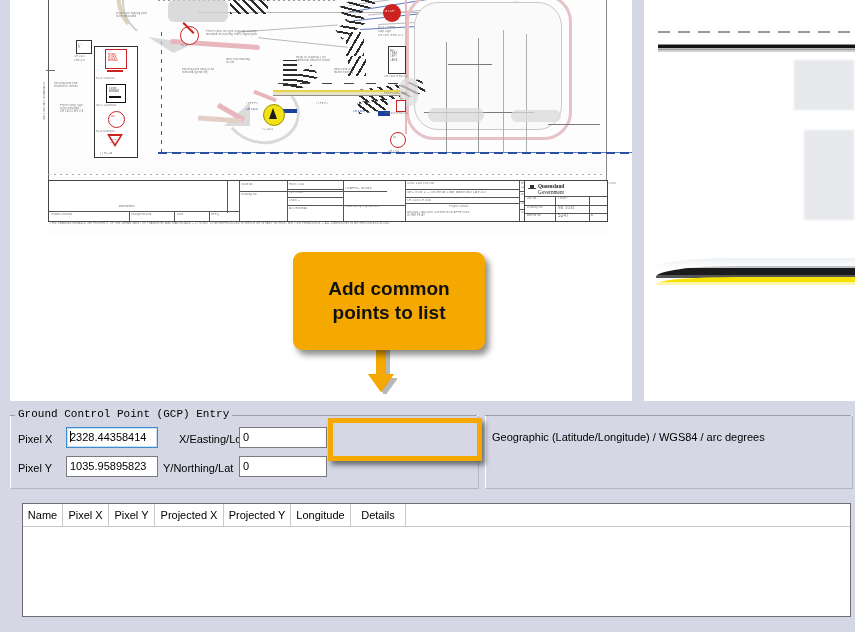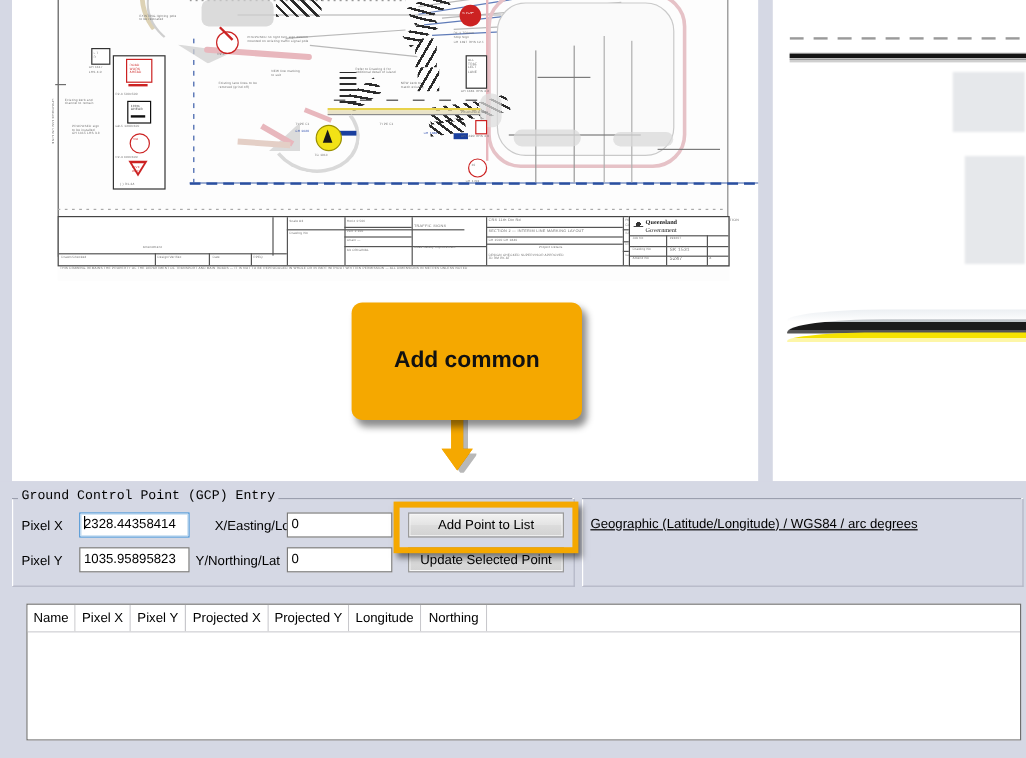--- a/index.html
+++ b/index.html
@@ -644,20 +644,21 @@
 
     <svg id="callout-arrow" viewBox="0 0 32 50">
       <path d="M11,0 L21,0 L21,30 L29,30 L16,48 L3,30 L11,30 Z" fill="#f5a800" stroke="none"></path>
       <path d="M13,2 L23,2 L23,32 L31,32 L18,50 L5,32 L13,32 Z" fill="rgba(0,0,0,0.28)" style="mix-blend-mode:multiply" transform="translate(2,2)"></path>
       <path d="M11,0 L21,0 L21,30 L29,30 L16,48 L3,30 L11,30 Z" fill="#f5a800" stroke="none"></path>
     </svg>
 
     <div id="callout">
       <div id="callout-text">
         <span>Add common</span>
+        <span>points to list</span>
       </div>
     </div>
   </div>
 
   <div id="form-area">
 
     <div class="groupbox" style="left:10px; top:14px; width:467px; height:72px;"></div>
     <div class="gb-top" style="left:10px; top:14px; width:467px;"></div>
     <div class="gb-label" style="left:15px; top:7px;font-family:Liberation Mono, monospace;">Ground Control Point (GCP) Entry</div>
 
@@ -666,39 +667,37 @@
 
     <div class="field-label" style="left:18px; top:61px;">Pixel Y</div>
     <div class="textbox" style="left:66px; top:55px; width:92px; height:21px;">1035.95895823</div>
 
     <div class="field-label" style="left:179px; top:32px;">X/Easting/Lon</div>
     <div class="textbox" style="left:239px; top:26px; width:88px; height:21px;">0</div>
 
     <div class="field-label" style="left:163px; top:61px;">Y/Northing/Lat</div>
     <div class="textbox" style="left:239px; top:55px; width:88px; height:21px;">0</div>
 
-    <div class="btn" style="left:340px; top:26px; width:130px; height:21px;">Add Point to List</div>
-    <div class="btn" style="left:340px; top:55px; width:130px; height:21px;">Update Selected Point</div>
 
     <div class="groupbox" style="left:485px; top:14px; width:366px; height:72px;"></div>
     <div class="gb-top" style="left:485px; top:14px; width:366px;"></div>
 
-    <div class="static-text" style="left:492px; top:30px;text-decoration:underline;">Geographic (Latitude/Longitude) / WGS84 / arc degrees</div>
+    <div class="static-text" style="left:492px; top:30px;">Geographic (Latitude/Longitude) / WGS84 / arc degrees</div>
 
   </div>
 
   <div id="highlight-rect"></div>
 
   <div id="gcp-list">
     <div id="gcp-header">
         <div class="col-head" style="width: 40px;">Name</div>
         <div class="col-head" style="width: 46px;">Pixel X</div>
         <div class="col-head" style="width: 46px;">Pixel Y</div>
         <div class="col-head" style="width: 69px;">Projected X</div>
         <div class="col-head" style="width: 67px;">Projected Y</div>
         <div class="col-head" style="width: 60px;">Longitude</div>
-        <div class="col-head" style="width: 55px;">Northing</div>
+        <div class="col-head" style="width: 55px;">Details</div>
         <div class="col-head" style="flex: 1 1 0%; border-right: none;"></div>
       </div>
     <div id="gcp-body"></div>
   </div>
 
 </div>
 
 </body></html>

